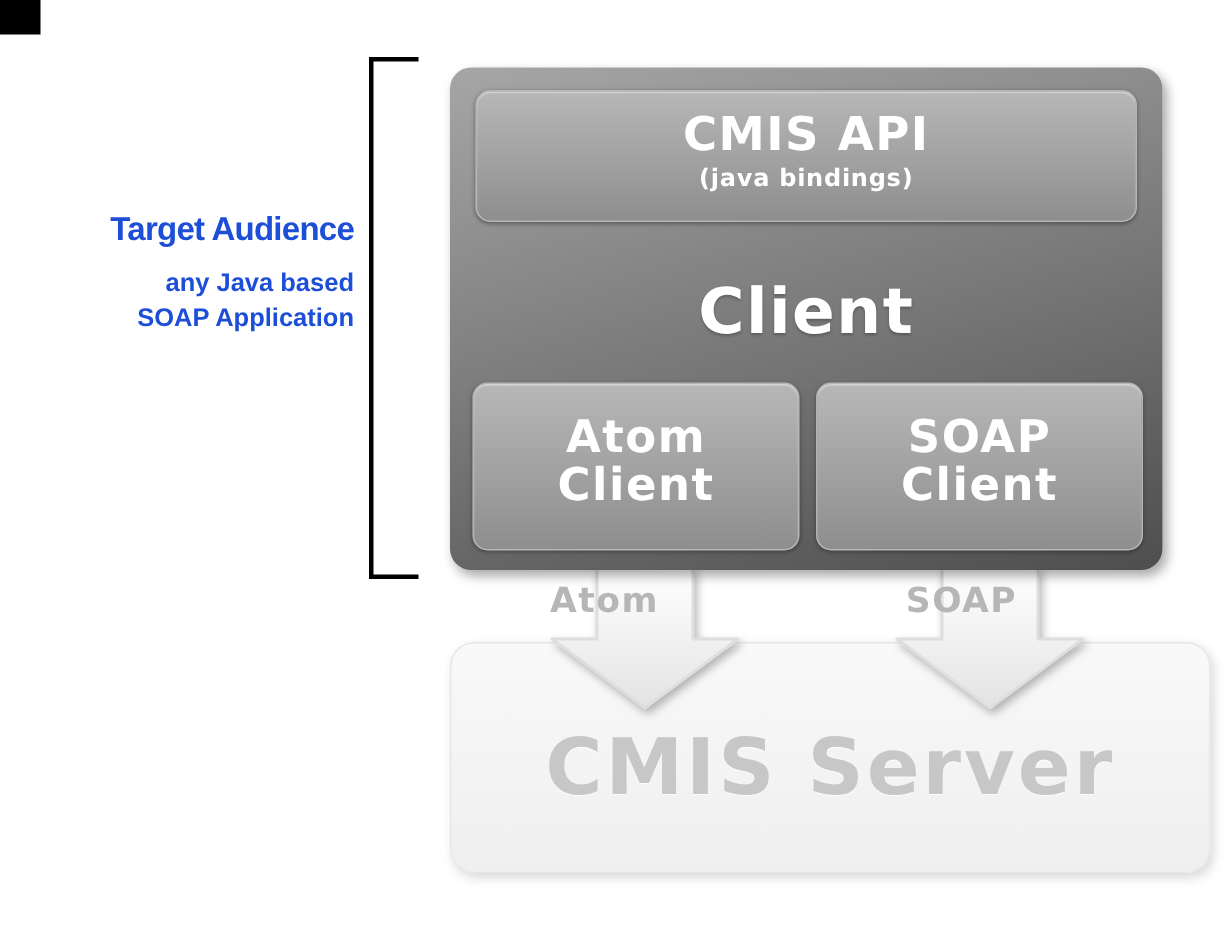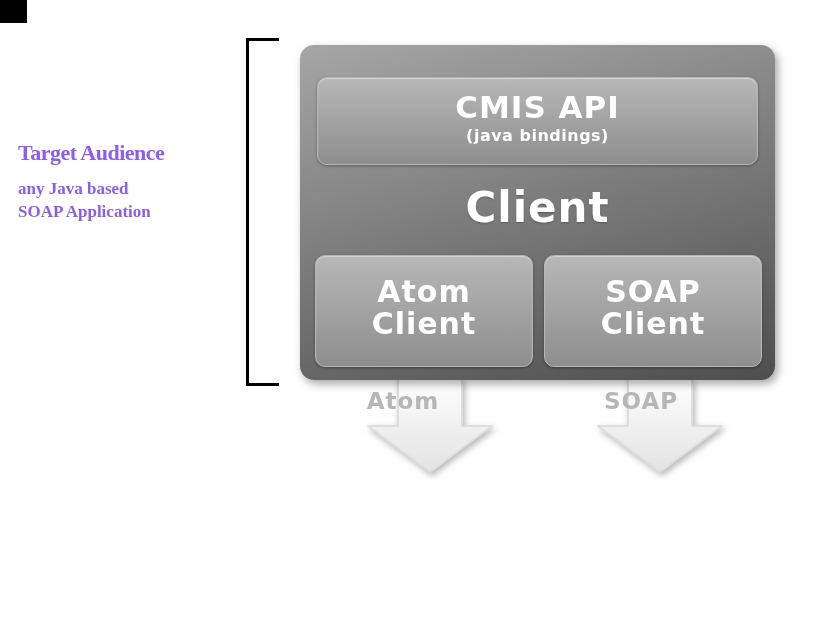--- a/index.html
+++ b/index.html
@@ -11,22 +11,22 @@
     font-family: "DejaVu Sans", sans-serif;
     overflow: hidden;
   }
   .corner-mark {
     position: absolute; left: 0; top: 0; width: 27px; height: 23px; background: #000;
   }
   .bracket-part { position: absolute; background: #000; }
 
   .annotation {
     position: absolute; left: 18px; top: 140px; width: 218px;
-    text-align: left; color: #8b5cf6;
-    font-family: Liberation Serif, serif;
+    text-align: right; color: #1d4ed8;
+    font-family: Liberation Sans, sans-serif;
   }
   .annotation .title {
     font-size: 22px; font-weight: 700; letter-spacing: -0.5px; margin-bottom: 12px;
   }
   .annotation .sub {
     font-size: 17px; font-weight: 700; line-height: 1.35;
   }
 
   .client-box {
     position: absolute; left: 300px; top: 45px; width: 475px; height: 335px;
@@ -35,21 +35,21 @@
     box-shadow: 3px 4px 8px rgba(0,0,0,0.35);
     z-index: 3;
   }
   .inner-box {
     position: absolute; border-radius: 10px;
     background: linear-gradient(180deg, var(--inner-box-top, #b7b7b7), var(--inner-box-bottom, #8e8e8e));
     box-shadow: inset 0 1px 1px rgba(255,255,255,0.45), 0 1px 3px rgba(0,0,0,0.35);
     border: 1px solid #b5b5b5;
     color: #fff; text-align: center;
   }
-  .api-box { left: 17px; top: 32px; width: 439px; height: 86px; }
+  .api-box { left: 17px; top: 15px; width: 439px; height: 86px; }
   .api-title { font-size: 31px; font-weight: 700; letter-spacing: 1px; margin-top: 12px; line-height: 1.15; }
   .api-sub { font-size: 16px; font-weight: 700; letter-spacing: 0.5px; }
 
   .client-label {
     position: absolute; left: 0; top: 138px; width: 100%;
     text-align: center; color: #fff;
     font-size: 42px; font-weight: 700; letter-spacing: 1px;
     text-shadow: 0 1px 2px rgba(0,0,0,0.25);
   }
 
@@ -139,14 +139,17 @@
     <polygon points="33,3 97,3 97,50 127,50 65,96 3,50 33,50" fill="url(#arrowGrad)" stroke="#dedede" stroke-width="2" stroke-linejoin="round"></polygon>
   </svg>
 
   <svg class="arrow arrow-soap" viewBox="0 0 130 100">
     <polygon points="33,3 97,3 97,50 127,50 65,96 3,50 33,50" fill="url(#arrowGrad)" stroke="#dedede" stroke-width="2" stroke-linejoin="round"></polygon>
   </svg>
 
   <div class="arrow-label arrow-label-atom">Atom</div>
   <div class="arrow-label arrow-label-soap">SOAP</div>
 
+  <div class="server-box">
+    <div class="server-label">CMIS Server</div>
+  </div>
 
 </div>
 
 </body></html>

